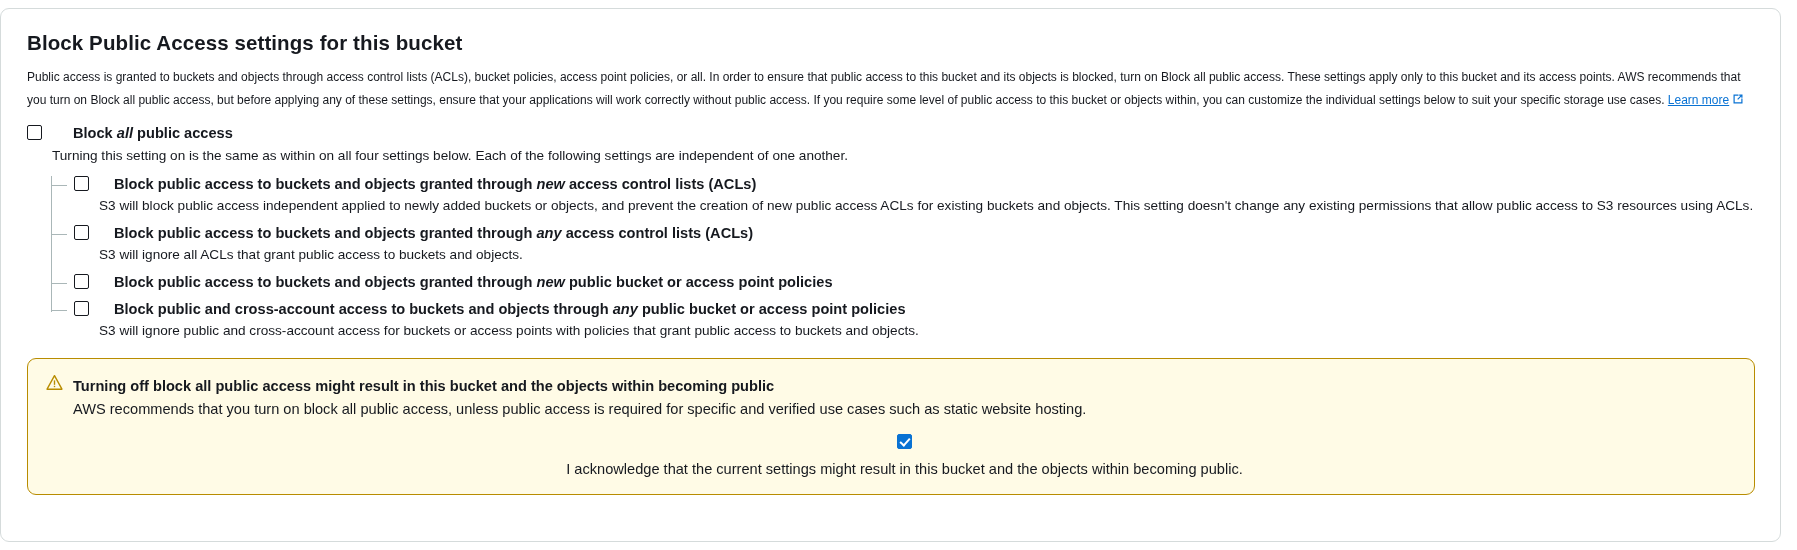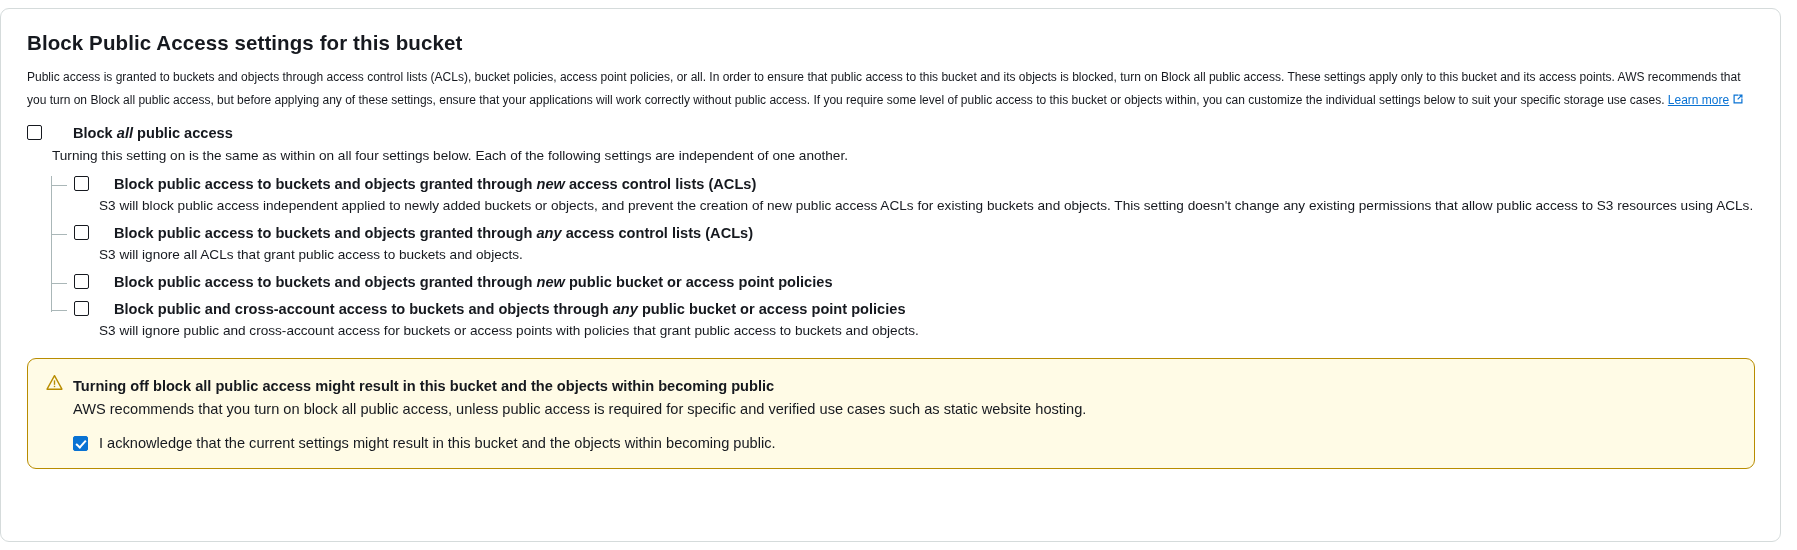--- a/index.html
+++ b/index.html
@@ -178,20 +178,21 @@
     font-size: 14.6px;
     color: #16191f;
     line-height: 20px;
     margin: 4px 0 0 27px;
   }
   .alert-ack {
     display: flex;
     align-items: center;
     gap: 11px;
     margin: 15px 0 0 27px;
+    flex-direction: column;
   }
   .alert-ack .ack-label {
     font-size: 14.6px;
     color: #16191f;
     line-height: 18px;
   }
 </style>
 </head>
 <body>
 

